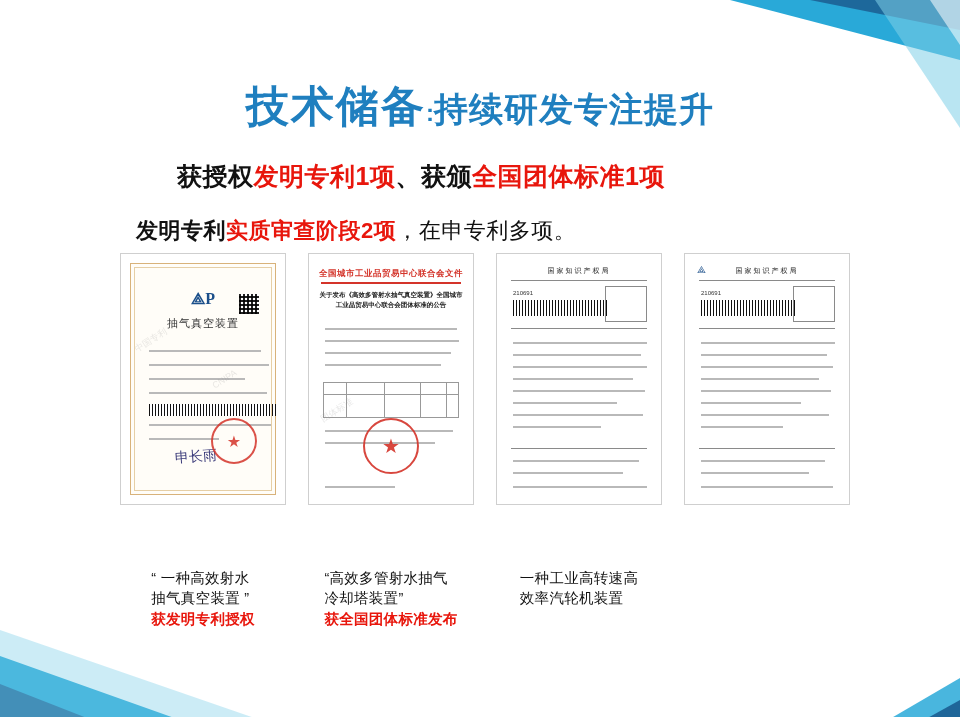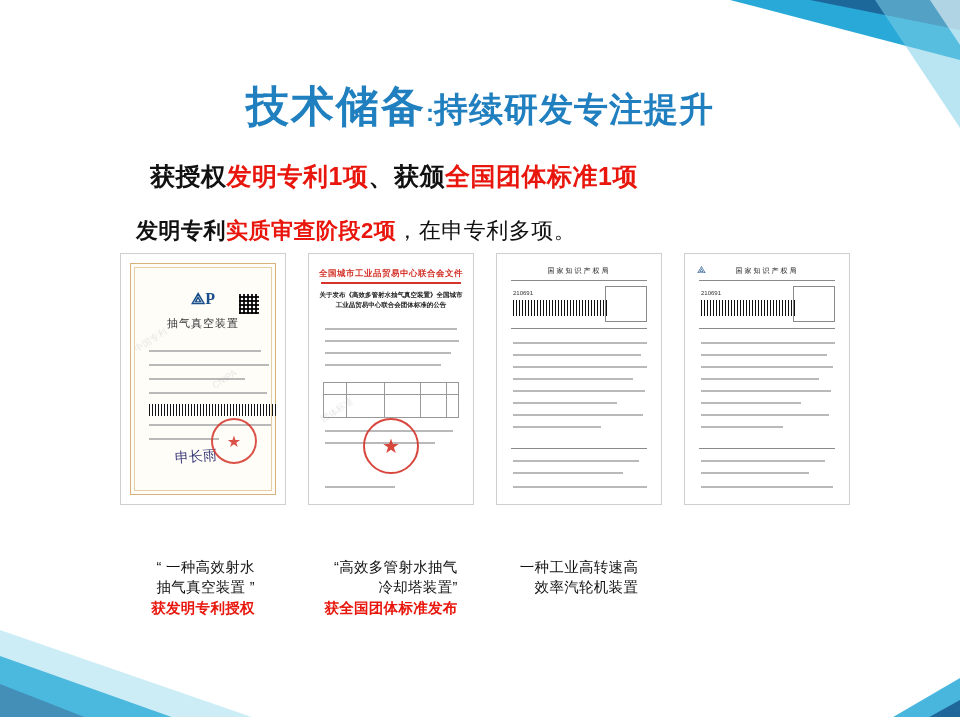--- a/index.html
+++ b/index.html
@@ -72,20 +72,21 @@
   #headline-1 {
     position: absolute;
     top: 160px;
     left: 0;
     width: 788px;
     text-align: center;
     font-size: 25px;
     font-weight: bold;
     color: #111111;
     letter-spacing: 0.5px;
+    padding-left: 27px;
   }
   #headline-2 {
     position: absolute;
     top: 216px;
     left: 136px;
     font-size: 22px;
     font-weight: bold;
     color: #111111;
     letter-spacing: 0.5px;
   }
@@ -115,25 +116,25 @@
   .cert-img {
     width: 166px;
     height: 252px;
     background: #ffffff;
     border: 1px solid #cfcfcf;
     position: relative;
     overflow: hidden;
     box-sizing: border-box;
   }
   .cert-caption {
-    margin-top: 10px;
+    margin-top: 21px;
     font-size: 14.5px;
     line-height: 1.35;
     color: #111111;
-    text-align: right;
+    text-align: left;
     letter-spacing: 0.3px;
   }
   .cert-caption .hl {
     color: #e8160c;
     font-weight: bold;
     display: block;
     margin-top: 2px;
   }
 
   

